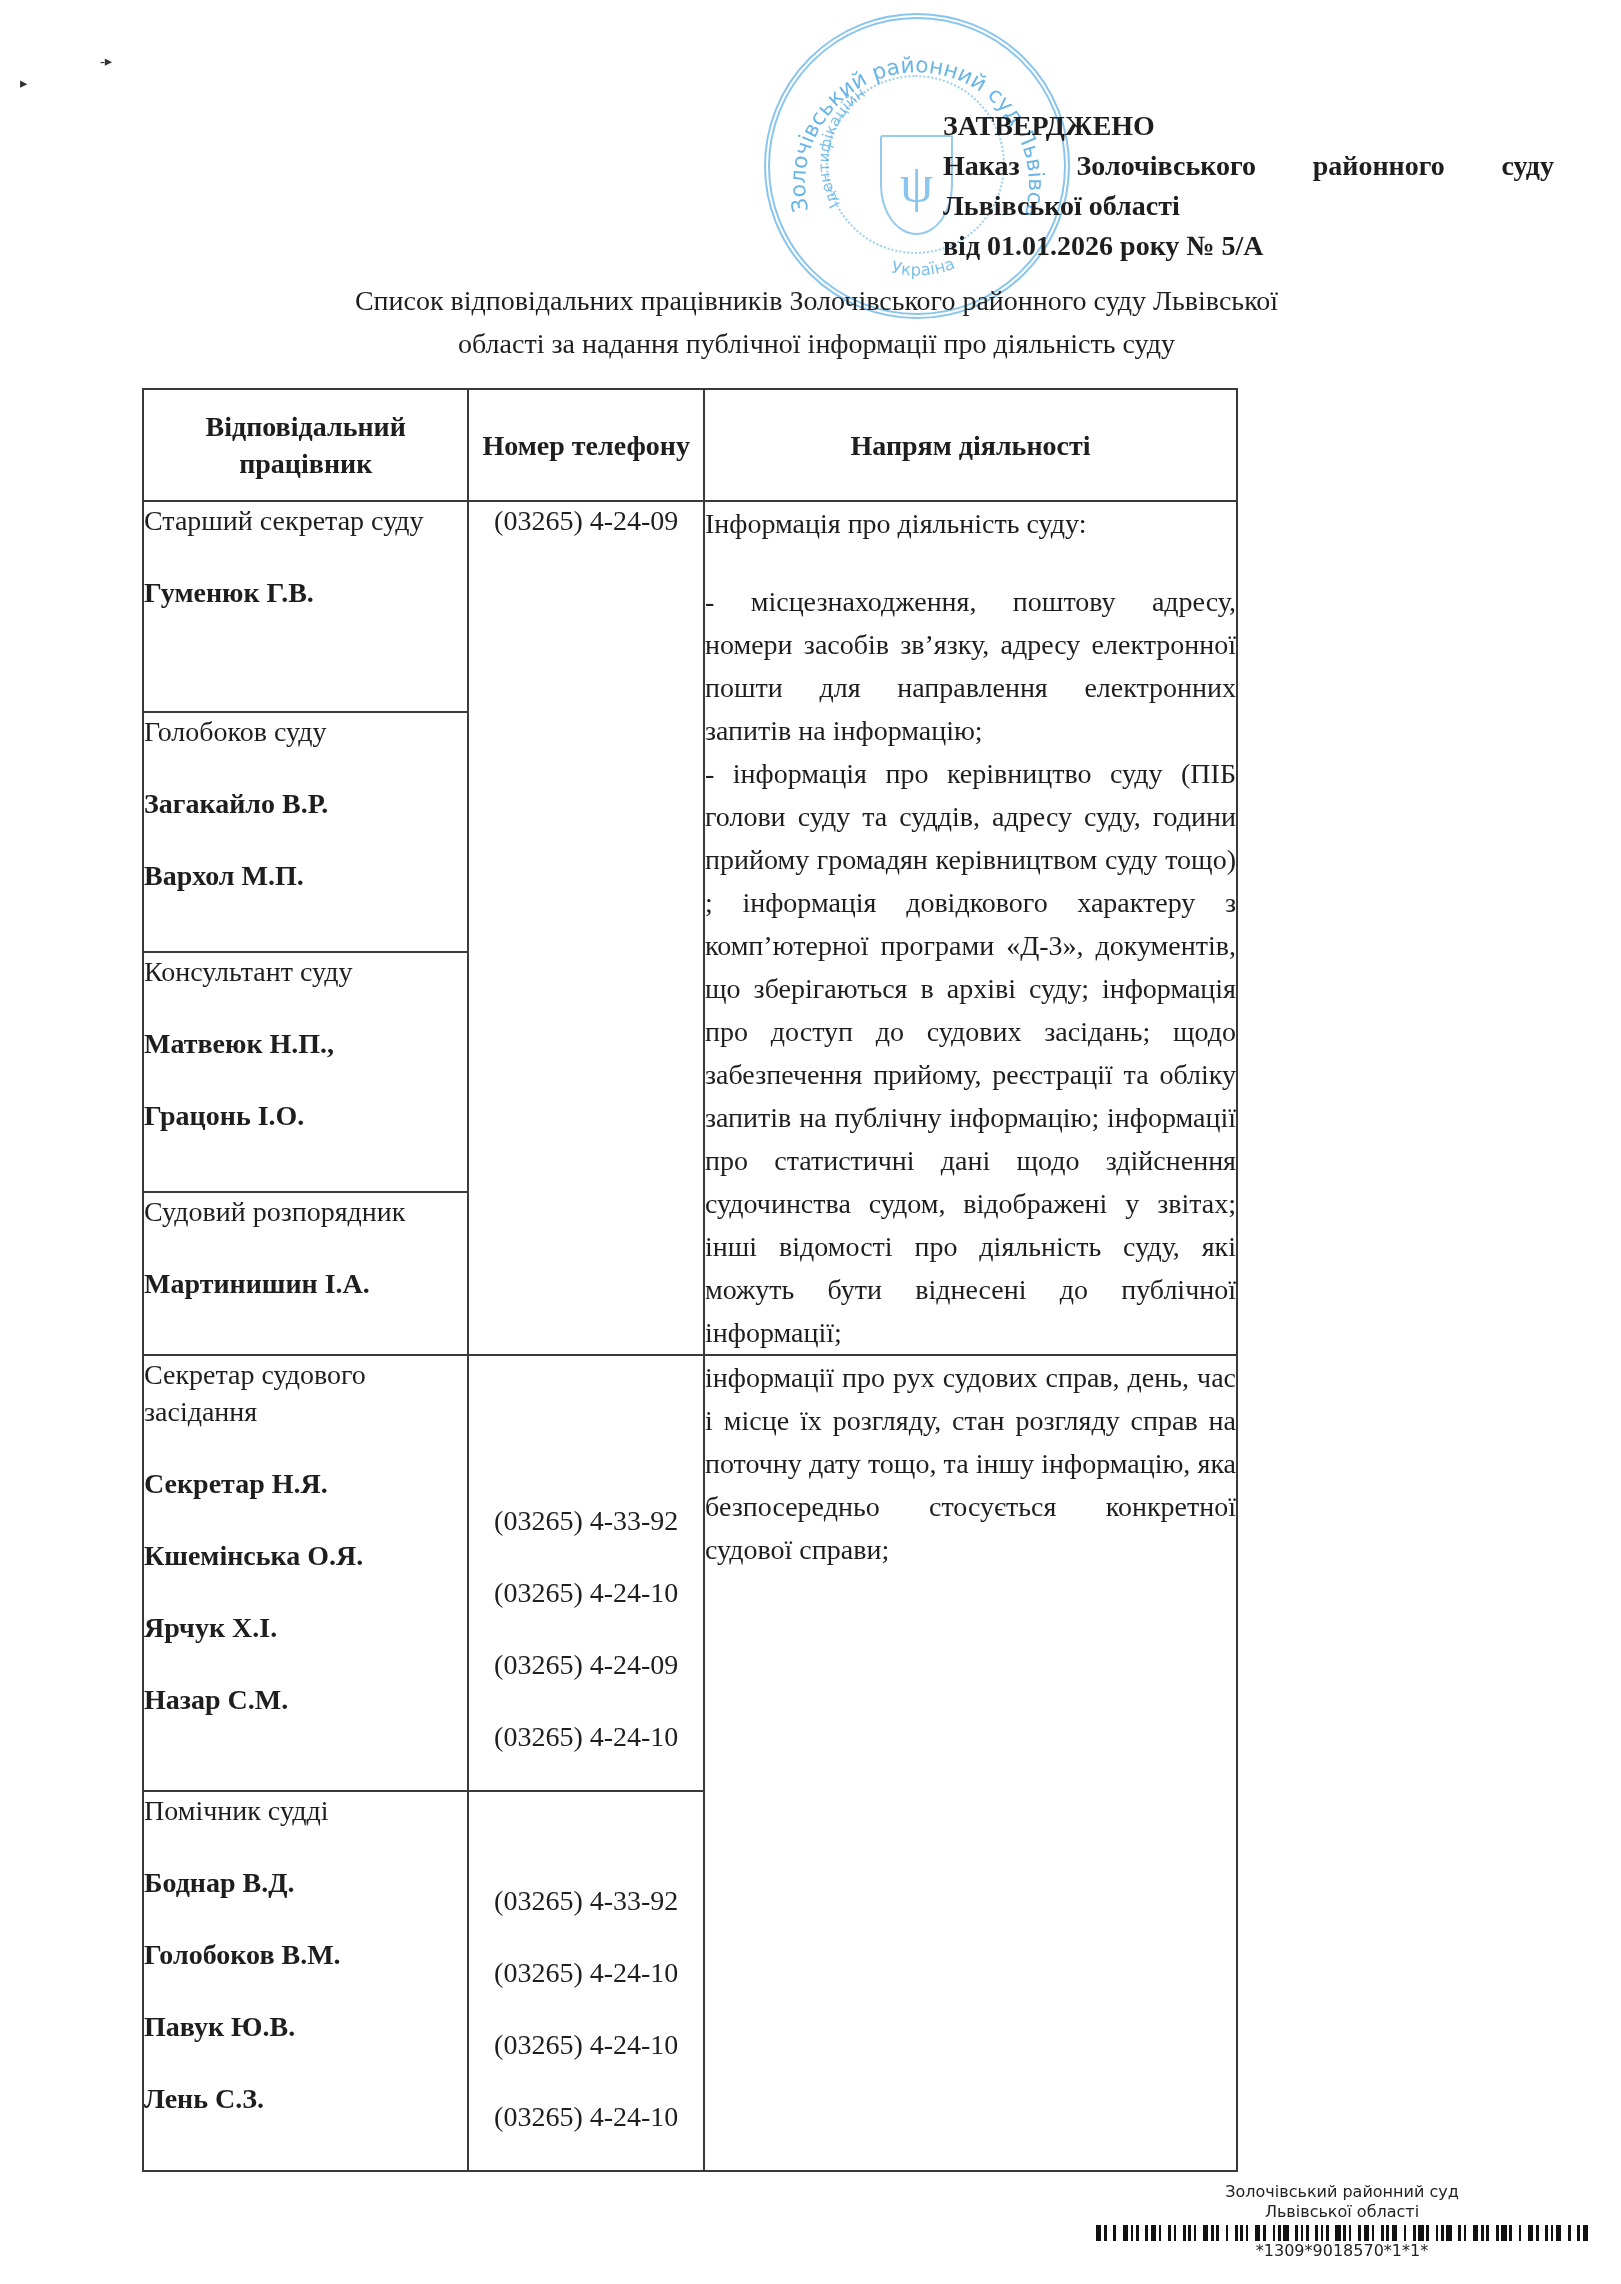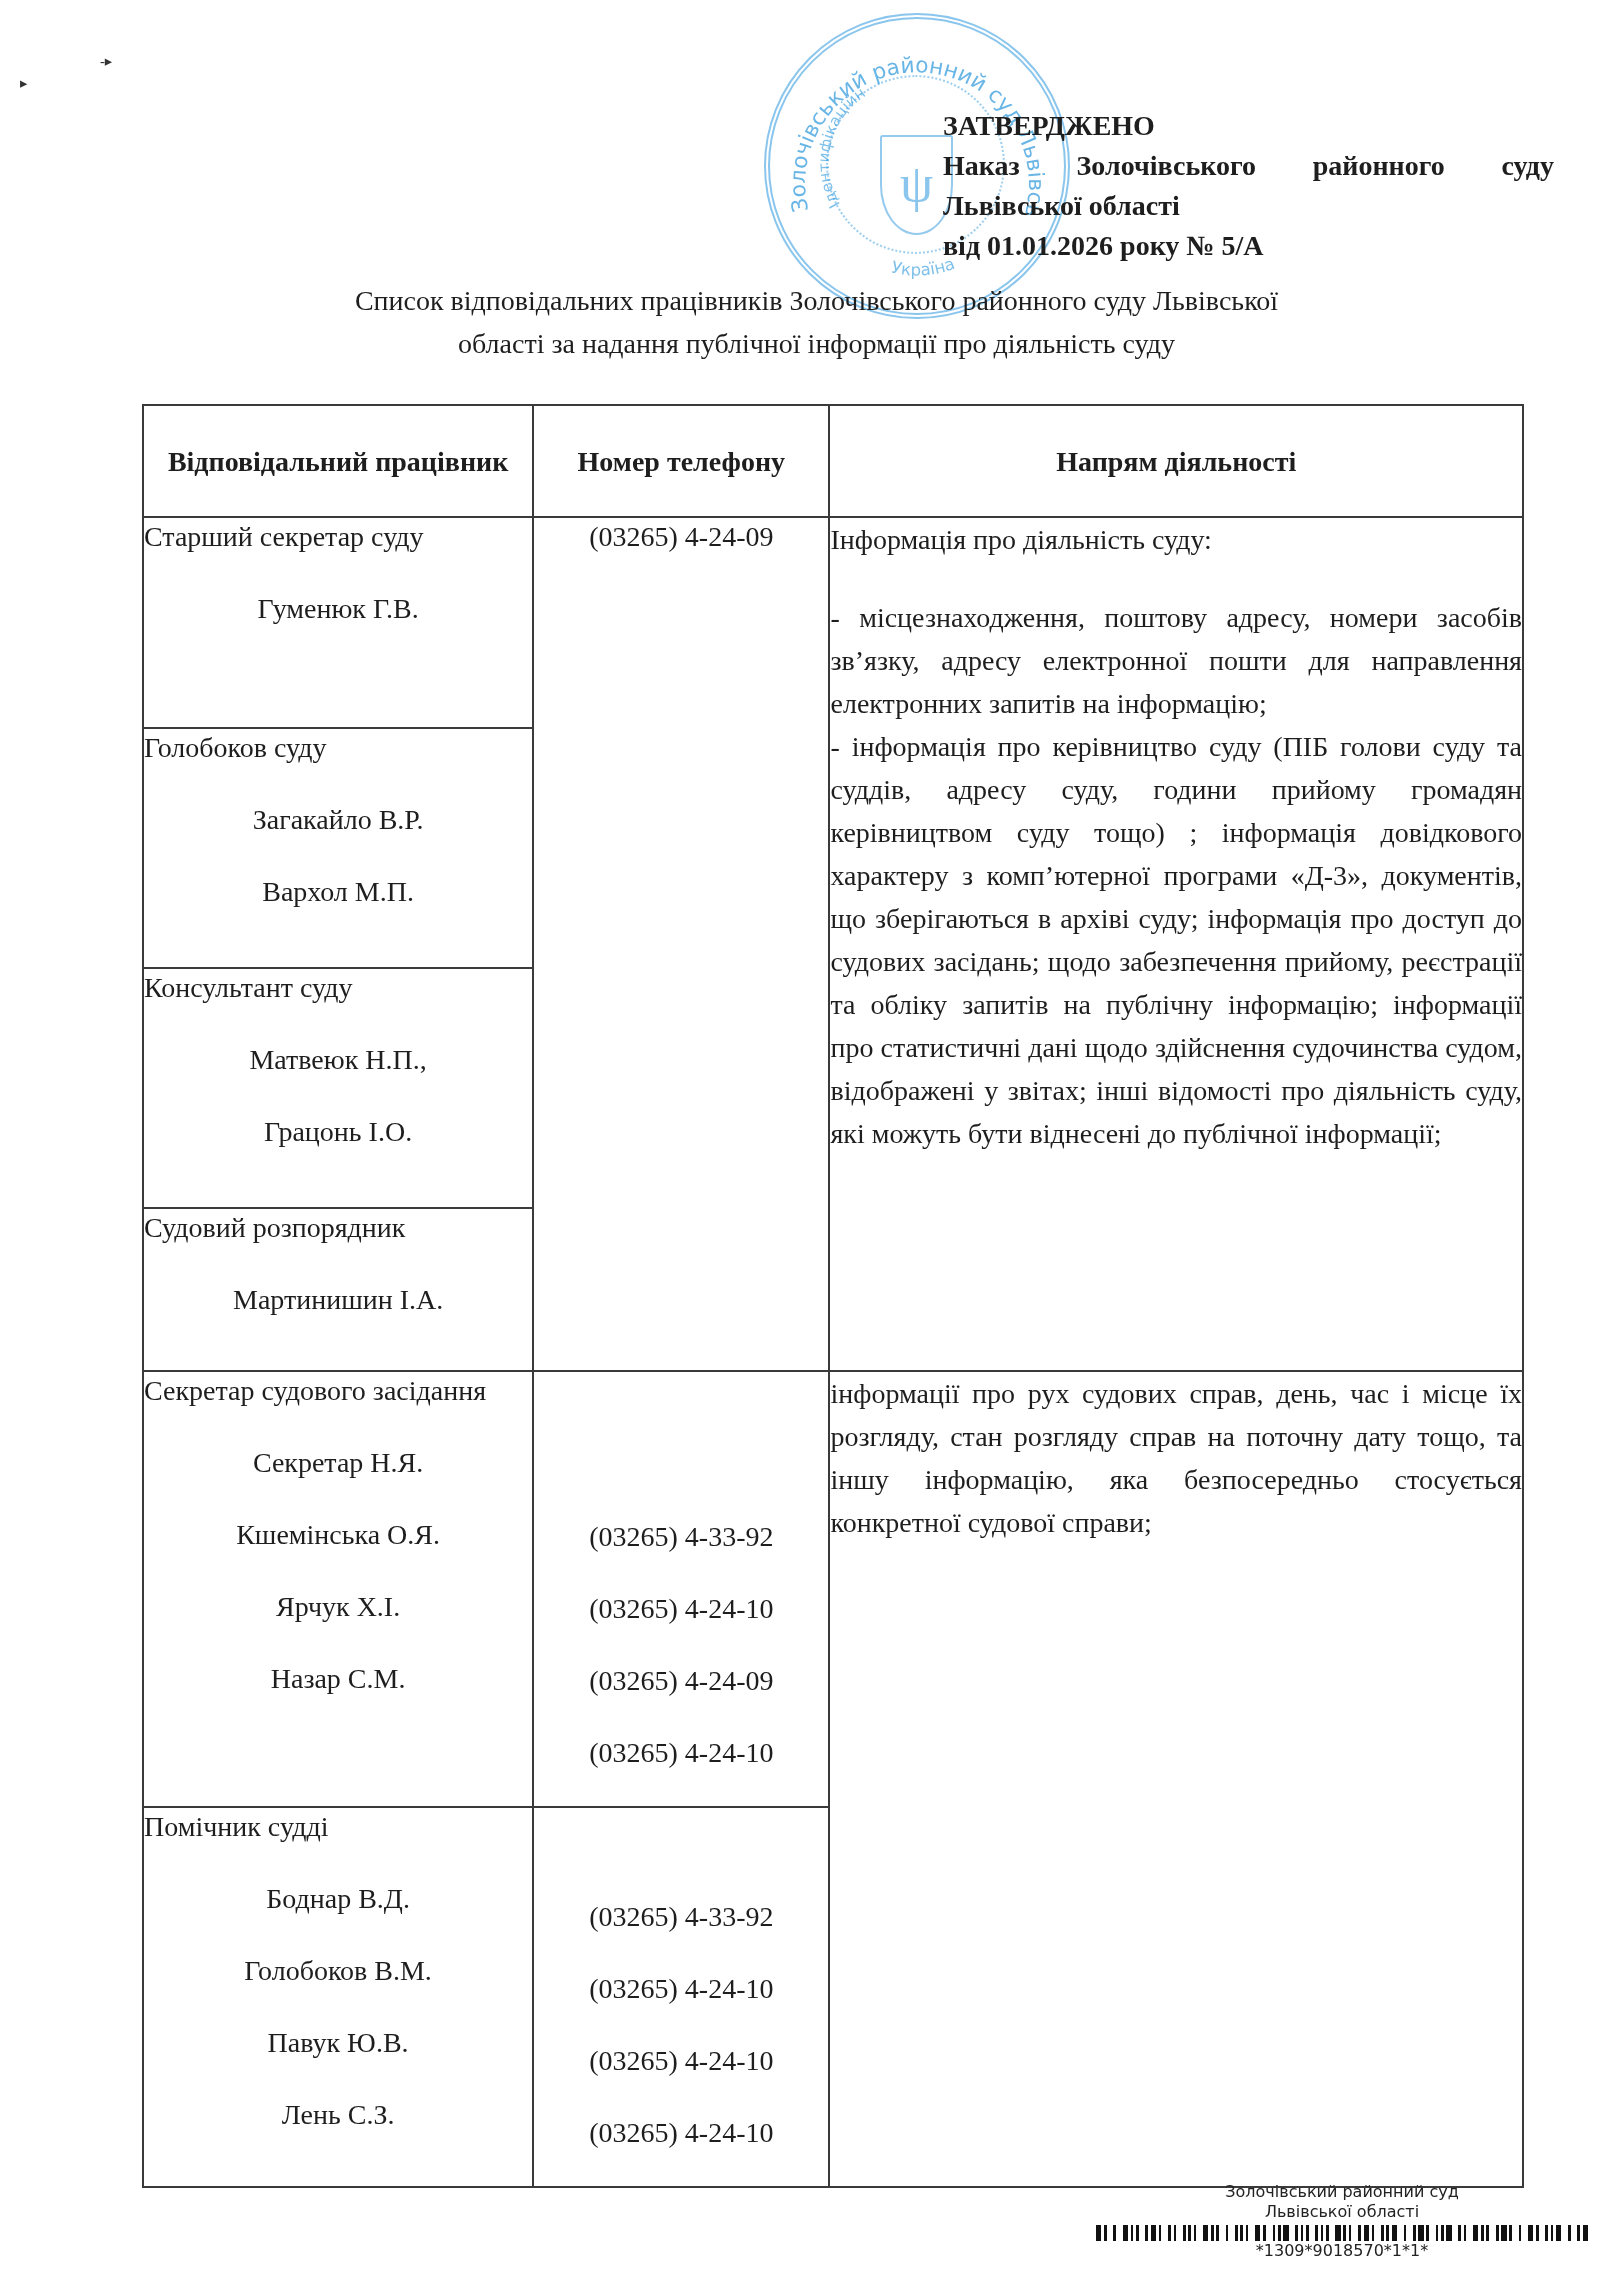--- a/index.html
+++ b/index.html
@@ -30,36 +30,36 @@
     position: absolute; left: 943px; top: 106px; width: 611px;
     font-weight: bold; font-size: 28px; line-height: 40px;
   }
   .approval .line { display: block; }
   .approval .justify { text-align: justify; text-align-last: justify; }
   .doc-title {
     position: absolute; left: 159px; top: 279px; width: 1315px; text-align: center;
     font-size: 28px; line-height: 43px;
   }
   table.main {
-    position: absolute; left: 142px; top: 404px; width: 1382px;
+    position: absolute; left: 142px; top: 388px; width: 1096px;
     border-collapse: collapse; font-size: 28px;
   }
   table.main td, table.main th {
     border: 2px solid #3a3a3a; vertical-align: top; padding: 0;
   }
   table.main th {
     font-weight: bold; height: 110px; vertical-align: middle; text-align: center;
     line-height: 37px; font-size: 28px;
   }
   .col1 { width: 390px; }
   .col2 { width: 296px; }
   .col3 { width: 696px; }
   .role-cell { padding: 18.6px 16px 0 16px; line-height: 37px; }
   .role { display: block; margin-bottom: 35px; }
-  .name { display: block; font-weight: normal; margin-bottom: 35px; text-align: center; }
+  .name { display: block; font-weight: bold; margin-bottom: 35px; }
   .phone-cell { text-align: center; padding-top: 18.6px; line-height: 37px; }
   .phone { display: block; margin-bottom: 35px; }
   .desc-cell {
     padding: 12px 16px 0 16px; line-height: 43px; text-align: justify;
   }
   .desc-cell p { margin: 0; }
   .desc-cell p.gap { margin-top: 35px; }
   .footer {
     position: absolute; left: 1063px; top: 2182px; width: 558px; text-align: center;
     font-family: "DejaVu Sans", sans-serif; font-size: 16px; color: #222; line-height: 20px;

